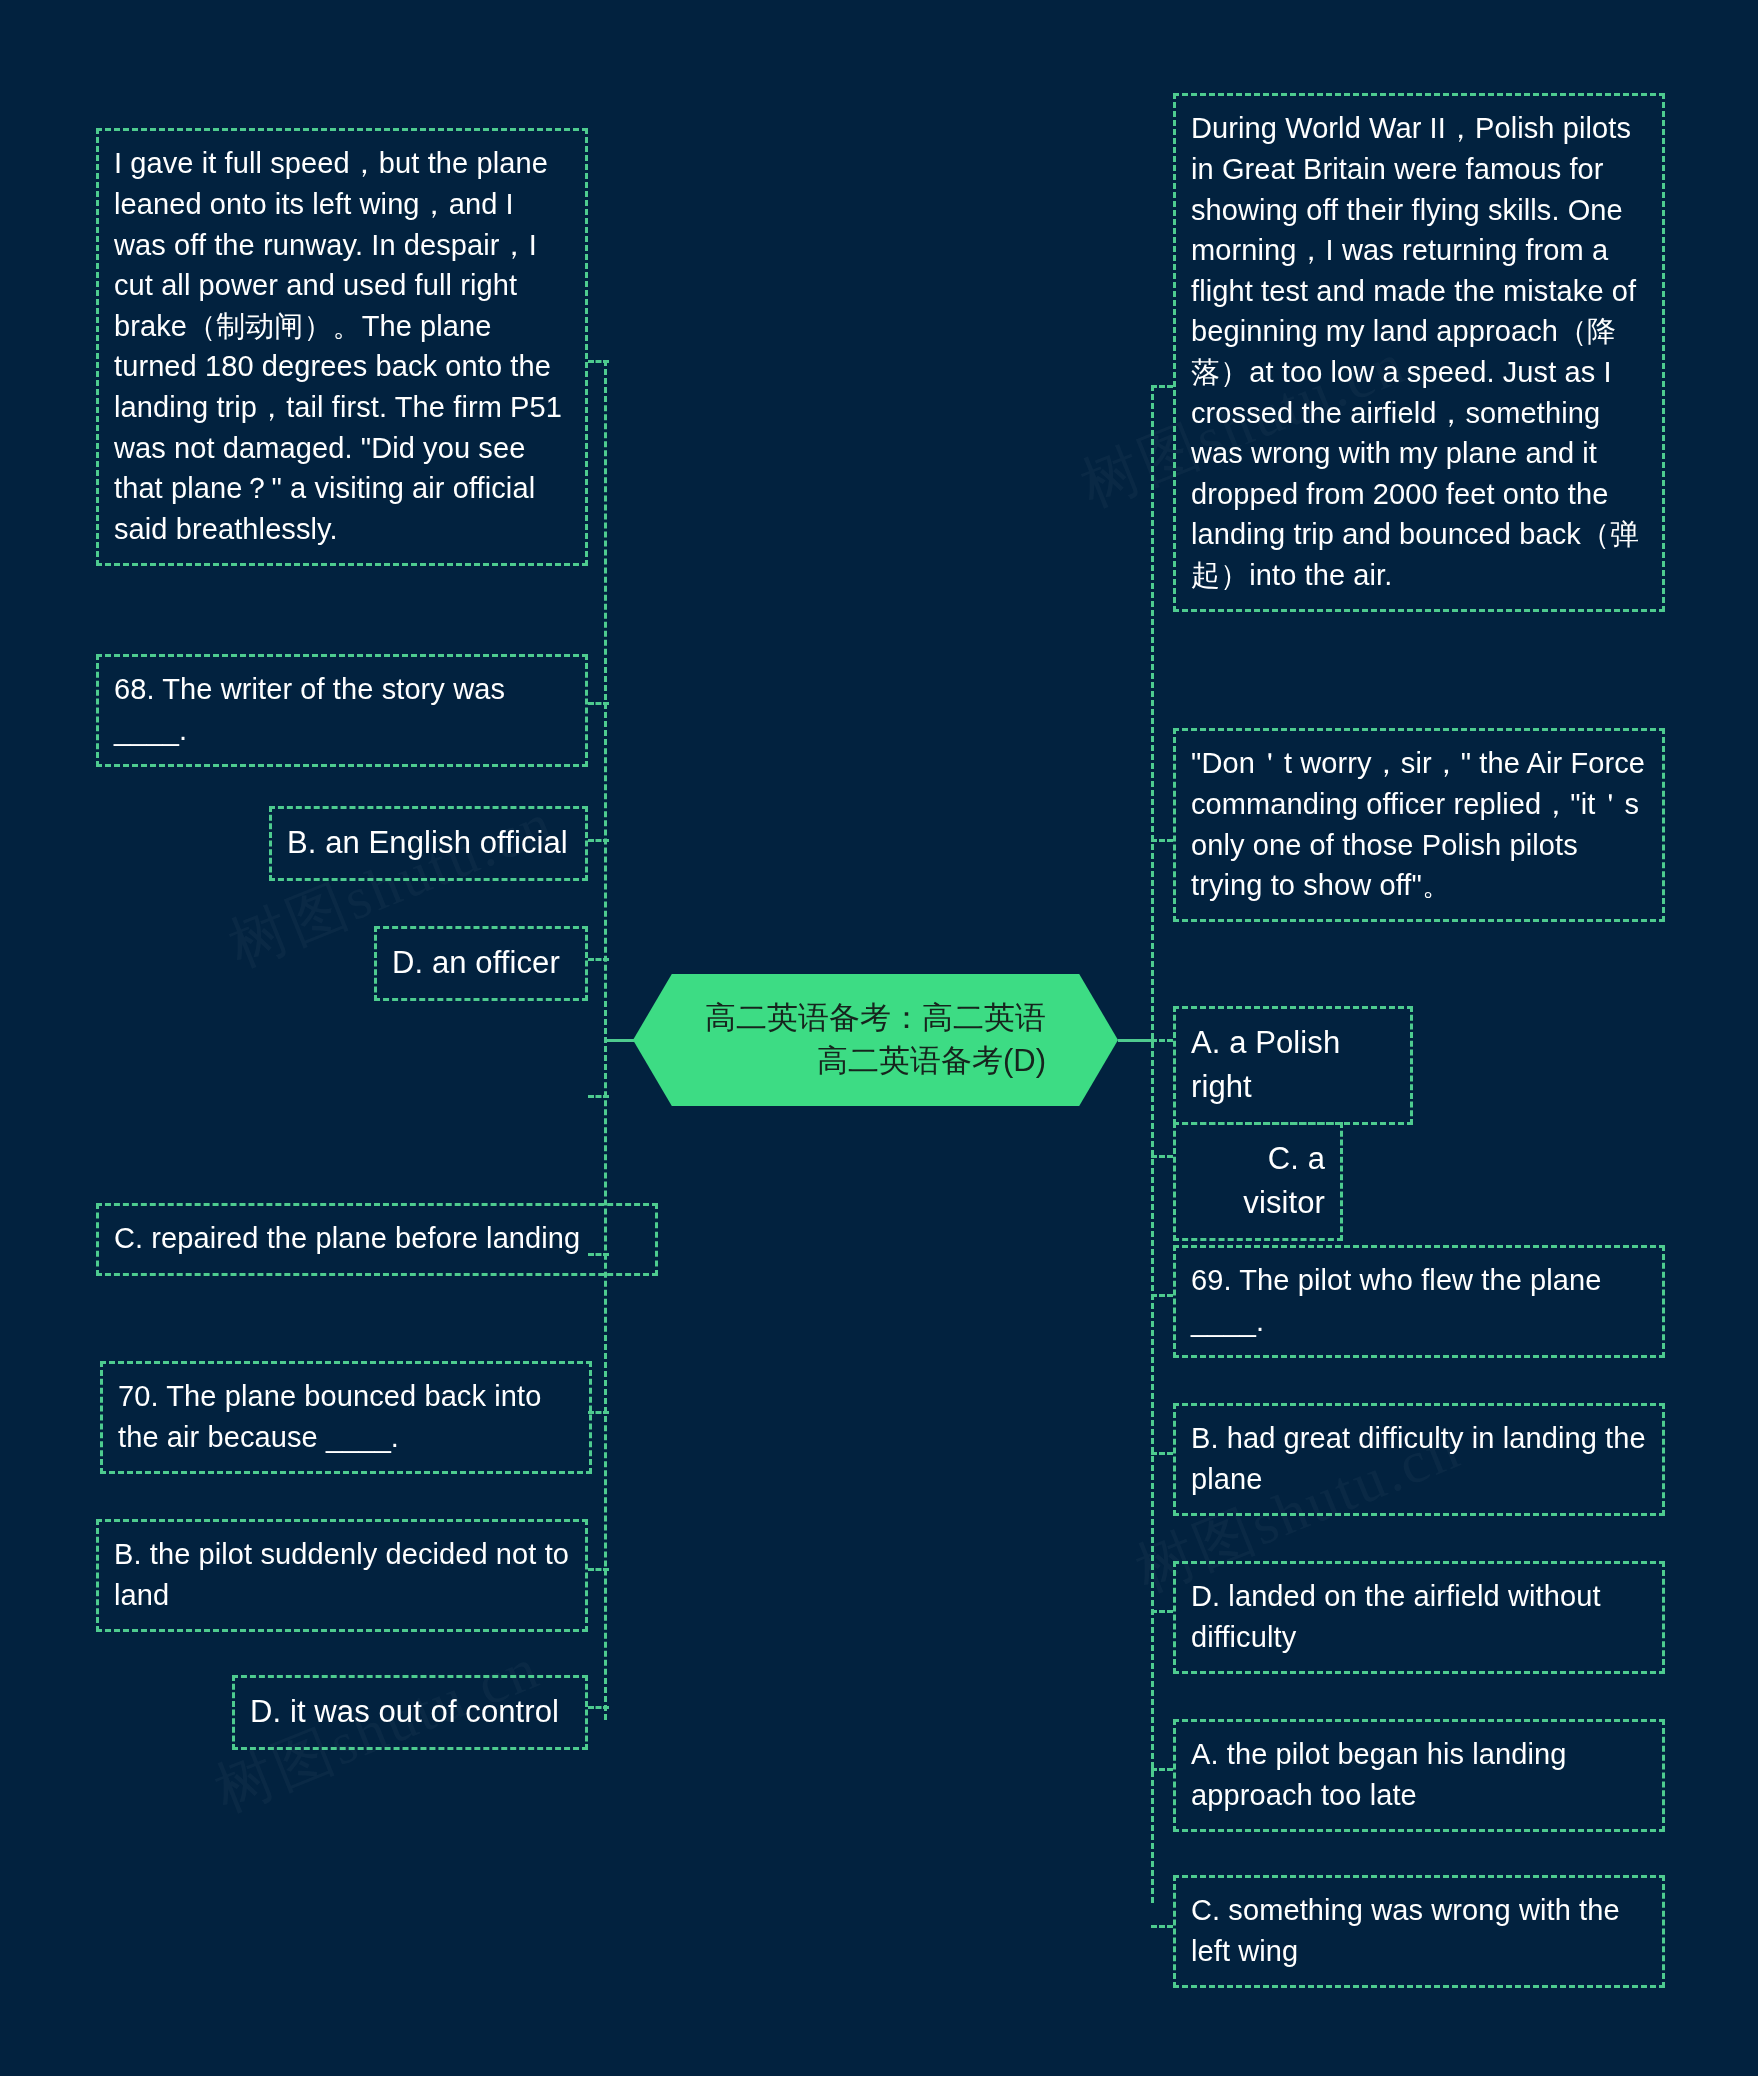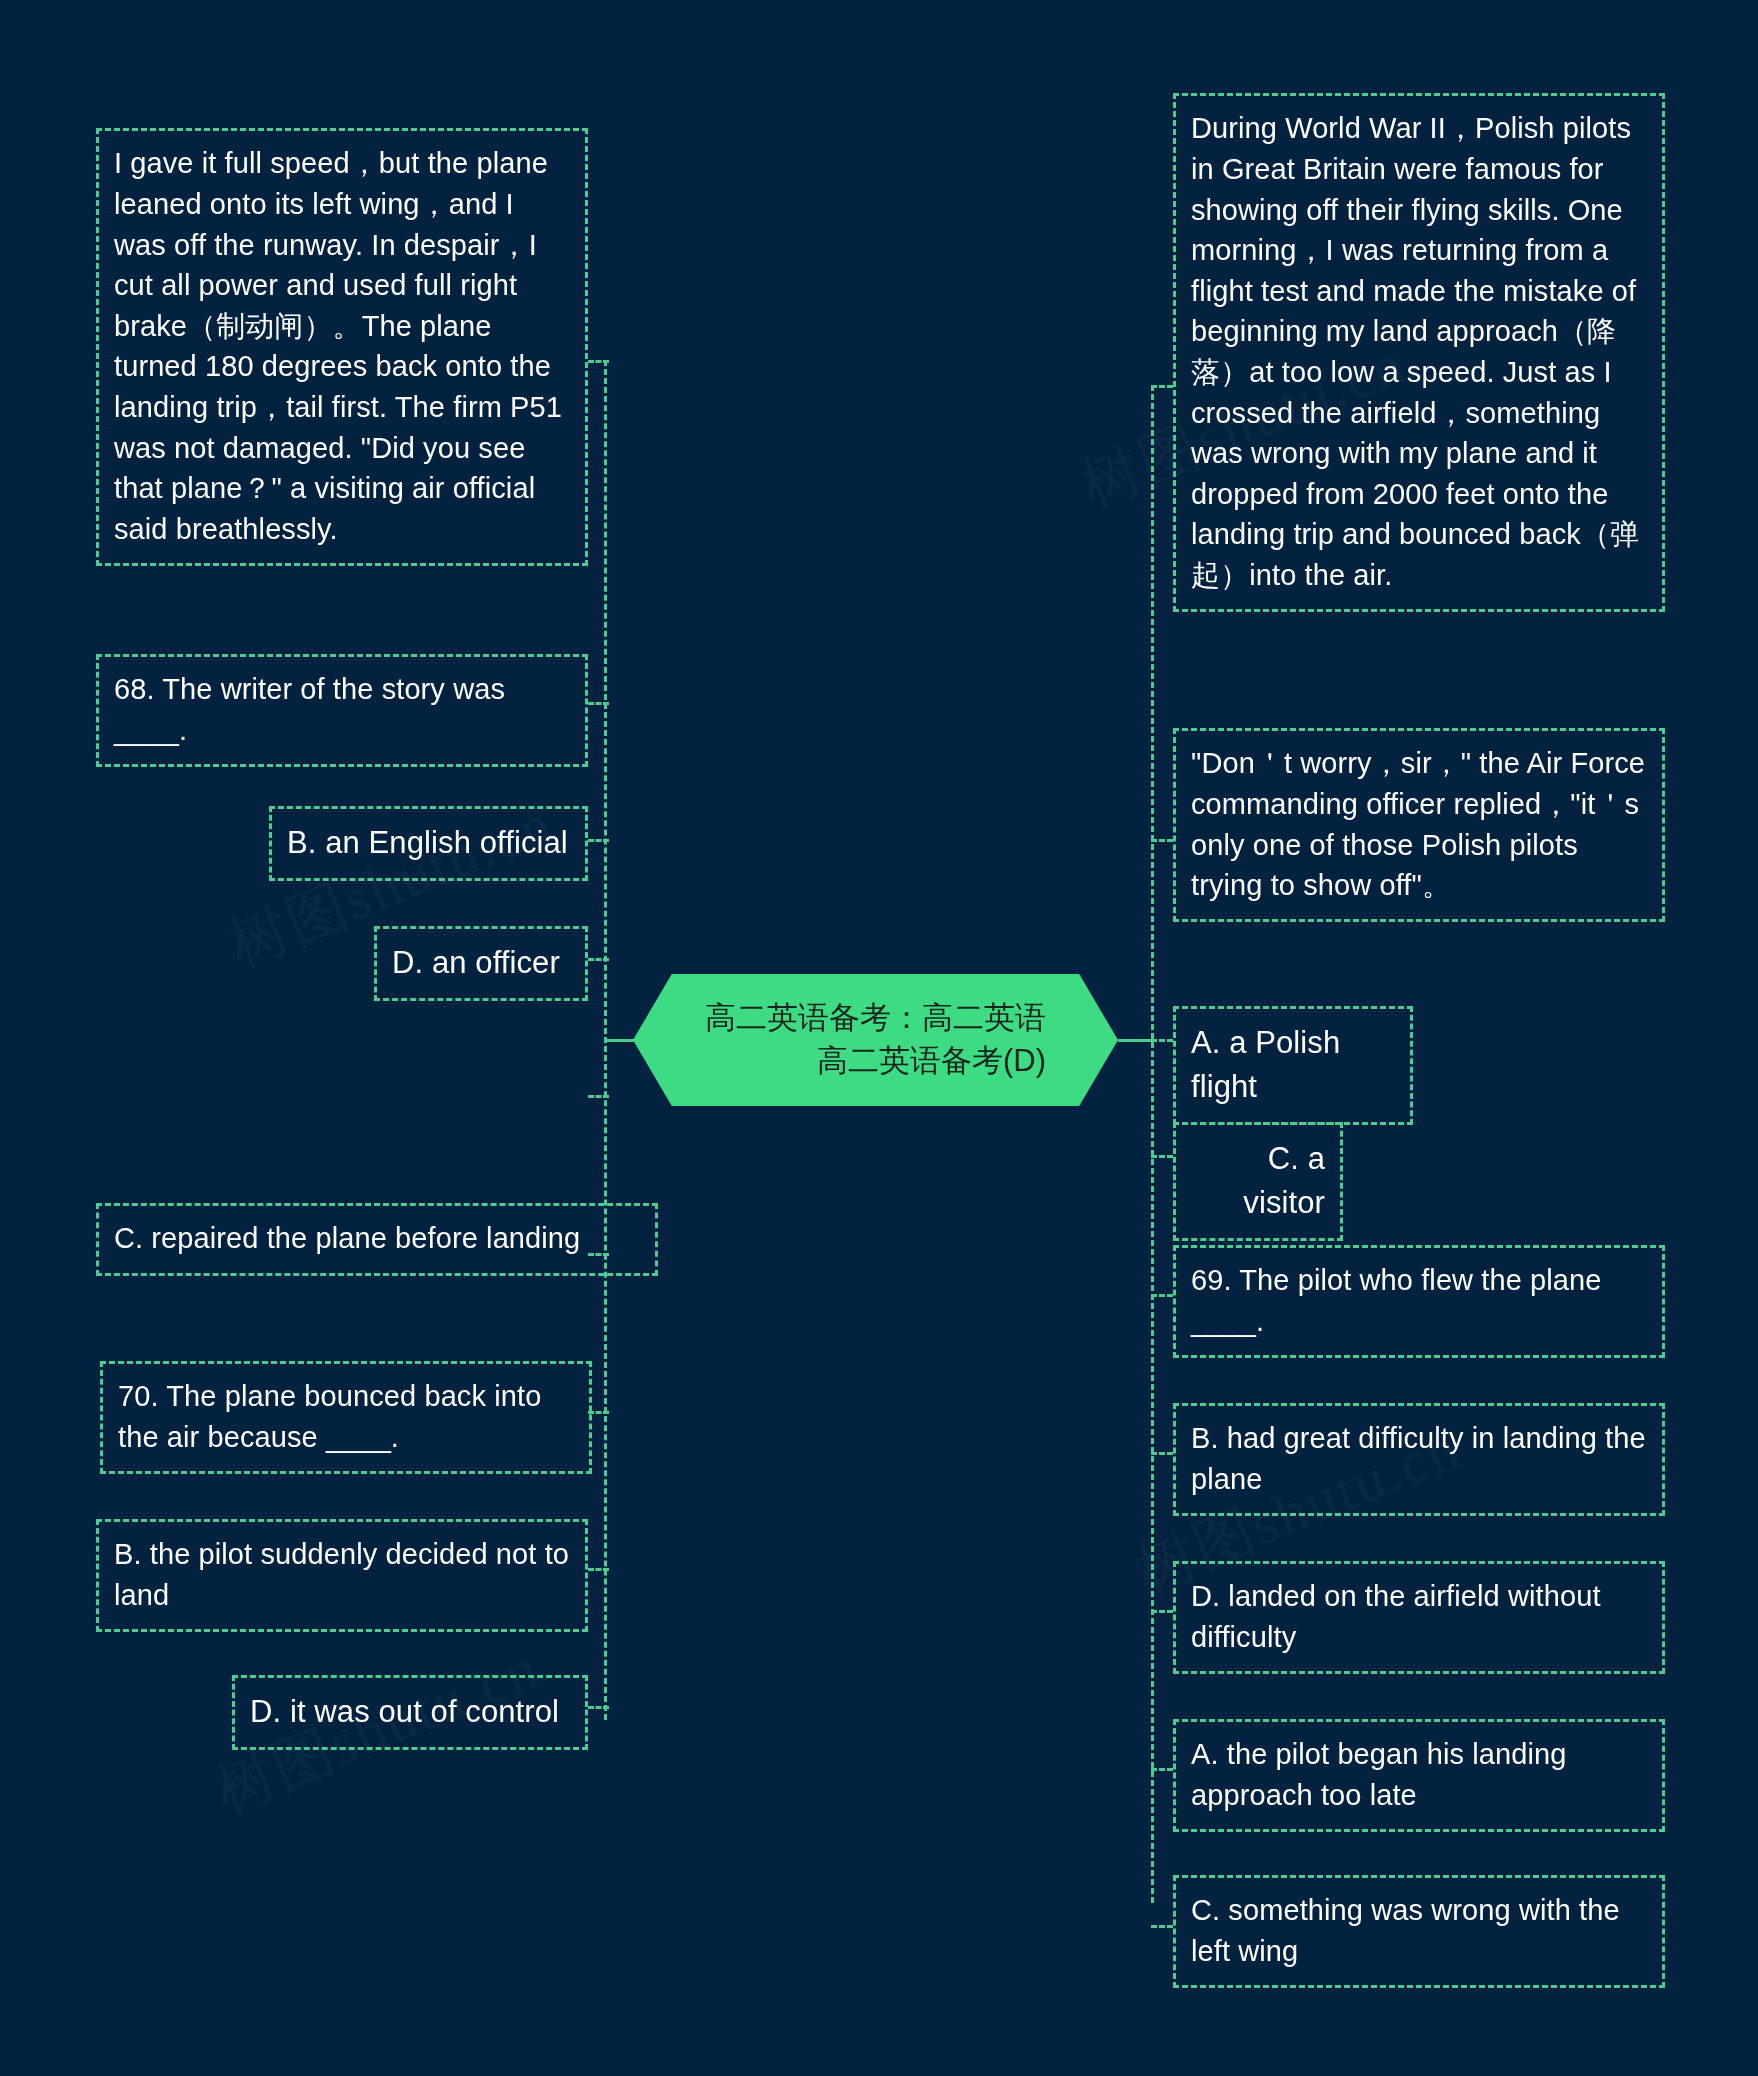--- a/index.html
+++ b/index.html
@@ -147,21 +147,21 @@
   <div class="node" style="left:100px; top:1361px; width:492px;">70. The plane bounced back into the air because ____.</div>
 
   <div class="node" style="left:96px; top:1519px; width:492px;">B. the pilot suddenly decided not to land</div>
 
   <div class="node small" style="left:232px; top:1675px; width:356px;">D. it was out of control</div>
 
   <div class="node" style="left:1173px; top:93px; width:492px;">During World War II，Polish pilots in Great Britain were famous for showing off their flying skills. One morning，I was returning from a flight test and made the mistake of beginning my land approach（降落）at too low a speed. Just as I crossed the airfield，something was wrong with my plane and it dropped from 2000 feet onto the landing trip and bounced back（弹起）into the air.</div>
 
   <div class="node" style="left:1173px; top:728px; width:492px;">"Don＇t worry，sir，" the Air Force commanding officer replied，"it＇s only one of those Polish pilots trying to show off"。</div>
 
-  <div class="node small" style="left:1173px; top:1006px; width:240px;">A. a Polish flight</div>
+  <div class="node small" style="left:1173px; top:1006px; width:240px;">A. a Polish right</div>
 
   <div class="node small" style="left:1173px; top:1122px; width:170px;text-align:right;">C. a visitor</div>
 
   <div class="node" style="left:1173px; top:1245px; width:492px;">69. The pilot who flew the plane ____.</div>
 
   <div class="node" style="left:1173px; top:1403px; width:492px;">B. had great difficulty in landing the plane</div>
 
   <div class="node" style="left:1173px; top:1561px; width:492px;">D. landed on the airfield without difficulty</div>
 
   <div class="node" style="left:1173px; top:1719px; width:492px;">A. the pilot began his landing approach too late</div>

